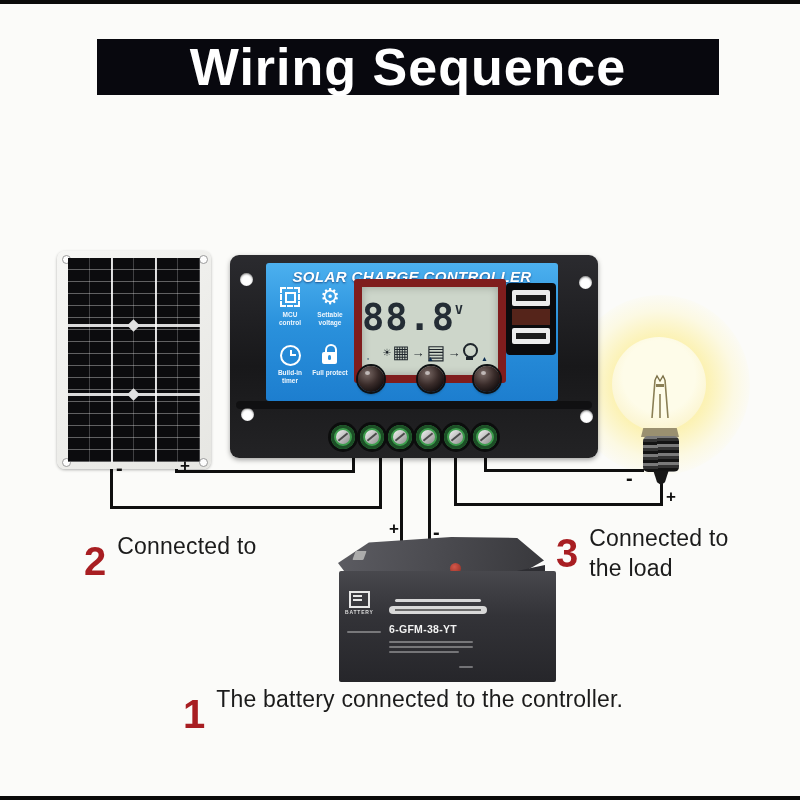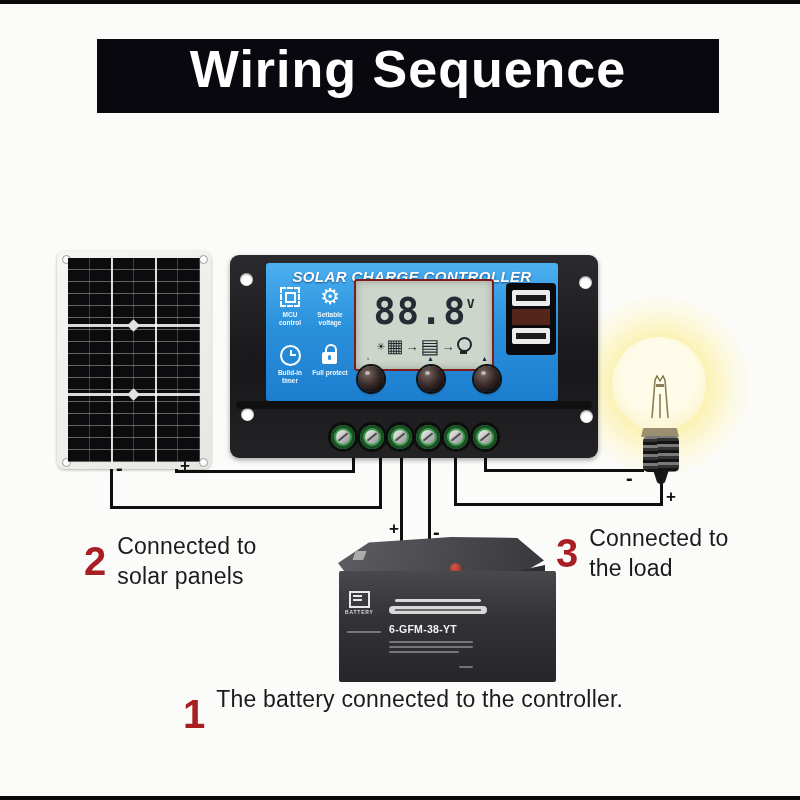--- a/index.html
+++ b/index.html
@@ -2,22 +2,22 @@
 <html><head>
 <meta charset="utf-8">
 <style>
   html,body{margin:0;padding:0;}
   body{font-family:"Liberation Sans",sans-serif;background:#fff;}
   #canvas{position:relative;width:800px;height:800px;background:#fbfbf9;overflow:hidden;}
 
   .edgebar{position:absolute;left:0;width:800px;height:4px;background:#0a0a0a;}
 
   
-  #banner{position:absolute;left:97px;top:39px;width:622px;height:74px;background:#08080e;
-          display:flex;justify-content:center;}
+  #banner{position:absolute;left:97px;top:39px;width:622px;height:56px;background:#08080e;
+          display:flex;align-items:center;justify-content:center;}
   #banner .t{color:#fff;font-size:52px;font-weight:700;letter-spacing:1px;}
 
   
   .wire{position:absolute;background:#0f0f0f;z-index:2;}
   .polarity{position:absolute;z-index:6;font-weight:700;font-size:17px;color:#101010;line-height:1;}
 
   
   #solar-panel{position:absolute;left:57px;top:251px;width:154px;height:218px;
      background:linear-gradient(135deg,#f6f6f4,#e6e6e2);border-radius:8px;
      box-shadow:0 1px 3px rgba(0,0,0,.3);z-index:3;}
@@ -50,22 +50,22 @@
   .g-gear{font-size:22px;line-height:22px;}
   .clock{position:relative;width:17px;height:17px;border:2px solid #fff;border-radius:50%;}
   .clock .h{position:absolute;left:8px;top:3px;width:2px;height:6px;background:#fff;}
   .clock .m{position:absolute;left:8px;top:7px;width:6px;height:2px;background:#fff;}
   .lock{position:relative;width:16px;height:22px;}
   .lock .shackle{position:absolute;left:3px;top:0;width:8px;height:8px;border:2px solid #fff;border-bottom:none;
      border-radius:6px 6px 0 0;}
   .lock .lockbody{position:absolute;left:0;top:8px;width:15px;height:12px;background:#fff;border-radius:2px;}
   .lock .keyhole{position:absolute;left:6px;top:11px;width:3px;height:5px;background:#2a91dc;border-radius:2px;}
   #lcd{position:absolute;left:124px;top:24px;width:136px;height:88px;background:#cdd6ca;
-     border:2px solid #7f1d1d;border-radius:3px;box-shadow:inset 0 0 8px rgba(0,0,0,.25);
-     text-align:center;}
+     border:8px solid #7f1d1d;border-radius:3px;box-shadow:inset 0 0 8px rgba(0,0,0,.25);
+     }
   .lcd-val{font-family:"DejaVu Sans Mono",monospace;font-size:37px;font-weight:700;color:#242d35;
      letter-spacing:1px;line-height:42px;margin-top:2px;}
   .lcd-unit{font-size:13px;font-weight:700;vertical-align:16px;letter-spacing:0;}
   .lcd-flow{display:flex;align-items:center;justify-content:center;color:#1e252b;margin-top:1px;gap:1px;}
   .g-sun{font-size:10px;}
   .g-panel{font-size:18px;}
   .g-arrow{font-size:13px;font-weight:700;padding:0 1px;}
   .g-batt{font-size:20px;}
   .g-bulb{position:relative;width:15px;height:19px;display:inline-block;}
   .g-bulb .glass{position:absolute;left:1px;top:0;width:11px;height:11px;border:2px solid #1e252b;border-radius:50%;}
@@ -316,21 +316,20 @@
       <span class="bat-line" style="left:50px;top:80px;width:70px"></span>
       <span class="bat-line" style="left:8px;top:60px;width:34px"></span>
       <span class="bat-line" style="left:120px;top:95px;width:14px"></span>
     </div>
   </div>
 
   <div class="note" style="left:84px;top:531px">
     <span class="num">2</span>
     <span class="lines">
       <span>Connected to</span><br>
-      <span>solar panels</span>
     </span>
   </div>
   <div class="note" style="left:556px;top:523px">
     <span class="num">3</span>
     <span class="lines">
       <span>Connected to</span><br>
       <span>the load</span>
     </span>
   </div>
   <div class="note" style="left:183px;top:684px">

